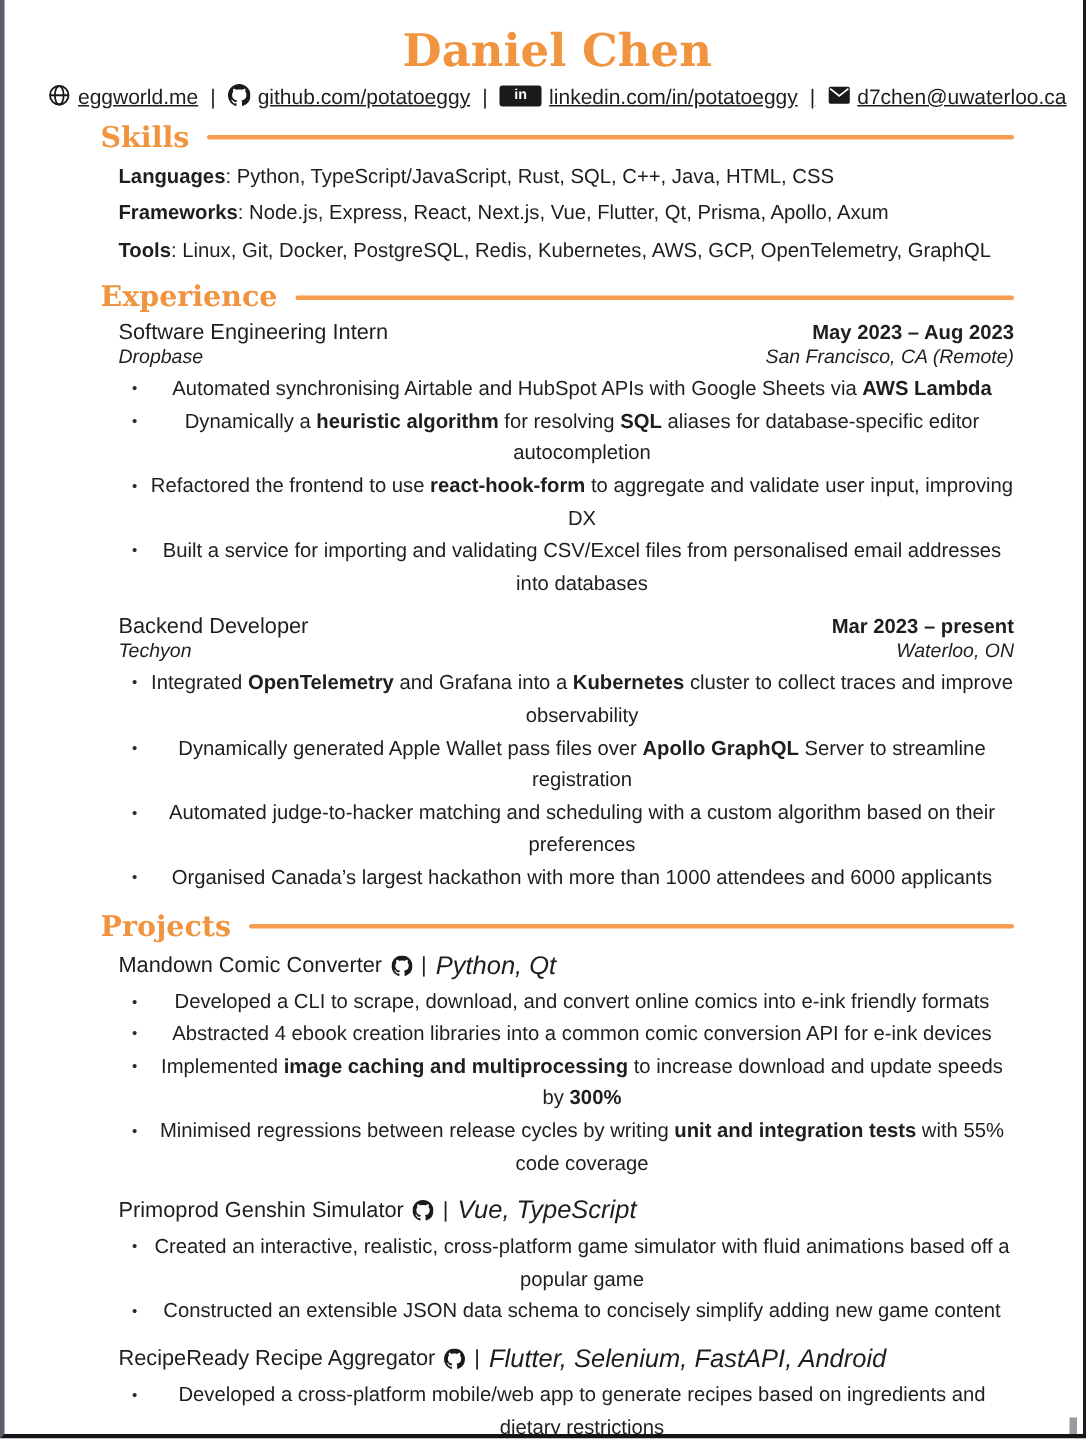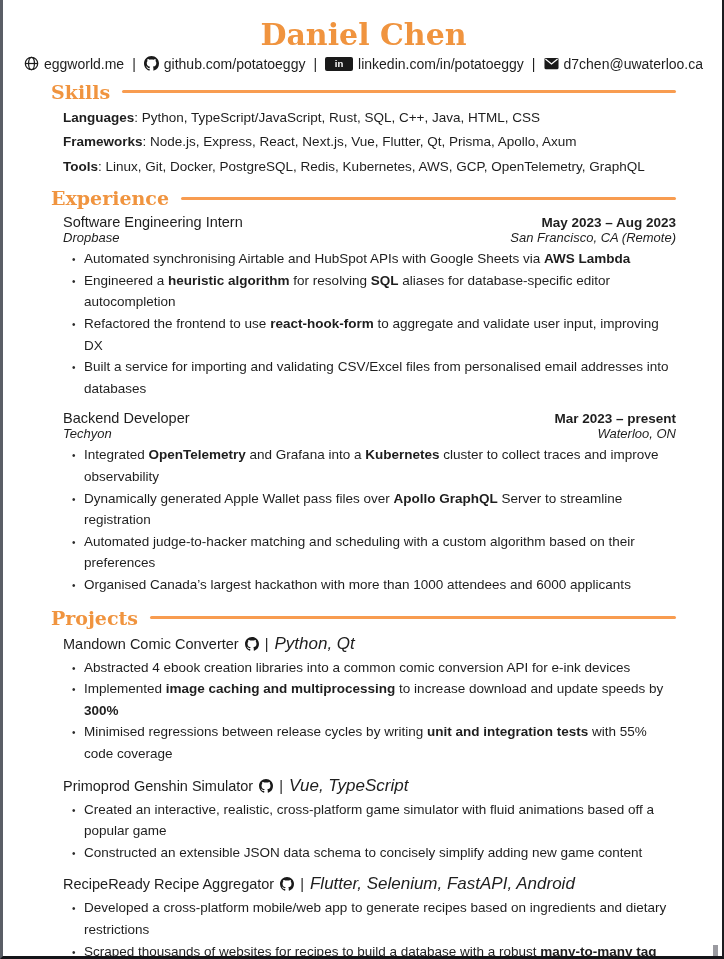--- a/index.html
+++ b/index.html
@@ -2,48 +2,48 @@
 <html lang="en" style="--accent: #F0943F; --rule: #F89C50;"><head>
 <meta charset="utf-8">
 <style>
   :root { --accent:#F0943F; --rule:#F89C50; --text:#1E1E1E; }
   * { box-sizing:border-box; }
   html,body { margin:0; padding:0; background:#fff; }
   body { width:724px; height:959px; font-family:"Liberation Sans",sans-serif; color:var(--text); }
   .page {
     position:relative; width:724px; height:959px; overflow:hidden;
     border-left:3px solid #5A5E66; border-right:2px solid #1C1C20; border-bottom:3px solid #141418;
-    padding:12px 46px 0 48px; background:#fff;
+    padding:12px 46px 0 64px; background:#fff;
   }
   .notch { position:absolute; right:4px; bottom:0; width:5px; height:11px; background:#9a9aa0; }
 
   
   .name { font-family:"DejaVu Serif",serif; font-weight:bold; font-size:30px; line-height:1.15;
           color:var(--accent); text-align:center; margin:6px 0 3px; }
-  .contact { display:flex; justify-content:center; align-items:center; gap:8px; font-size:14px; margin-bottom:0; }
+  .contact { display:flex; justify-content:center; align-items:center; gap:8px; font-size:14px; margin-bottom:0;text-decoration:underline; }
   .citem { display:inline-flex; align-items:center; gap:5px; }
   .icon { display:inline-flex; align-items:center; }
   .li-badge { display:inline-flex; align-items:center; justify-content:center; width:28px; height:14px;
               background:#1a1a1a; color:#fff; font-weight:bold; font-size:9.5px; border-radius:2px; }
 
   
   .sec-head { display:flex; align-items:center; gap:12px; margin:9px 0 5px; }
   .sec-head h2 { font-family:"DejaVu Serif",serif; font-weight:bold; font-size:19px; color:var(--accent); margin:0; }
   .rule { flex:1; height:3px; background:var(--rule); border-radius:2px; }
 
   .skills-rows { margin-left:12px; }
   .skills-rows p { margin:4px 0; font-size:13.5px; line-height:1.55; }
 
   .entry { margin:2px 0 11px 12px; }
   .erow { display:flex; justify-content:space-between; align-items:baseline; }
   .role { font-weight:normal; font-size:14.5px; }
   .dates { font-weight:bold; font-size:13.5px; }
   .sub { font-style:italic; font-size:13px; }
 
-  ul.bullets { list-style:none; margin:3px 0 0; padding:0 0 0 8px; }
+  ul.bullets { list-style:none; margin:3px 0 0; padding:0 0 0 8px;text-align:center; }
   ul.bullets li { font-size:13.5px; line-height:1.6; padding-left:13px; position:relative; }
   ul.bullets li::before { content:"•"; position:absolute; left:1px; top:1px; font-size:10px; line-height:2.1; color:#2a2a2a; }
 
   .ptitle { display:flex; align-items:center; font-size:14.5px; margin-bottom:1px; }
   .pname { font-weight:normal; }
   .gh { margin:0 5px 0 6px; display:inline-flex; }
   .psep { margin:0 6px 0 1px; }
   .ptech { font-style:italic; font-size:17px; }
   .b { font-weight:bold; }
   svg { display:block; }
@@ -112,21 +112,21 @@
     <div class="erow">
       <span class="role">Software Engineering Intern</span>
       <span class="dates">May 2023 – Aug 2023</span>
     </div>
     <div class="erow sub">
       <span>Dropbase</span>
       <span>San Francisco, CA (Remote)</span>
     </div>
     <ul class="bullets">
       <li><span>Automated synchronising Airtable and HubSpot APIs with Google Sheets via </span><span class="b">AWS Lambda</span></li>
-      <li><span>Engineered a </span><span class="b">heuristic algorithm</span><span> for resolving </span><span class="b">SQL</span><span> aliases for database-specific editor autocompletion</span></li>
+      <li><span>Dynamically a </span><span class="b">heuristic algorithm</span><span> for resolving </span><span class="b">SQL</span><span> aliases for database-specific editor autocompletion</span></li>
       <li><span>Refactored the frontend to use </span><span class="b">react-hook-form</span><span> to aggregate and validate user input, improving DX</span></li>
       <li><span>Built a service for importing and validating CSV/Excel files from personalised email addresses into databases</span></li>
     </ul>
   </div>
 
   <div class="entry">
     <div class="erow">
       <span class="role">Backend Developer</span>
       <span class="dates">Mar 2023 – present</span>
     </div>
@@ -152,20 +152,21 @@
       <span class="pname">Mandown Comic Converter</span>
       <span class="gh">
         <svg width="14" height="14" viewBox="0 0 16 16" fill="#1a1a1a">
             <path d="M8 0C3.58 0 0 3.58 0 8c0 3.54 2.29 6.53 5.47 7.59.4.07.55-.17.55-.38 0-.19-.01-.82-.01-1.49-2.01.37-2.53-.49-2.69-.94-.09-.23-.48-.94-.82-1.13-.28-.15-.68-.52-.01-.53.63-.01 1.08.58 1.23.82.72 1.21 1.87.87 2.33.66.07-.52.28-.87.51-1.07-1.78-.2-3.64-.89-3.64-3.95 0-.87.31-1.59.82-2.15-.08-.2-.36-1.02.08-2.12 0 0 .67-.21 2.2.82.64-.18 1.32-.27 2-.27s1.36.09 2 .27c1.53-1.04 2.2-.82 2.2-.82.44 1.1.16 1.92.08 2.12.51.56.82 1.27.82 2.15 0 3.07-1.87 3.75-3.65 3.95.29.25.54.73.54 1.48 0 1.07-.01 1.93-.01 2.2 0 .21.15.46.55.38A8.012 8.012 0 0 0 16 8c0-4.42-3.58-8-8-8z"></path>
           </svg>
       </span>
       <span class="psep">|</span>
       <span class="ptech">Python, Qt</span>
     </div>
     <ul class="bullets">
+      <li><span>Developed a CLI to scrape, download, and convert online comics into e-ink friendly formats</span></li>
       <li><span>Abstracted 4 ebook creation libraries into a common comic conversion API for e-ink devices</span></li>
       <li><span>Implemented </span><span class="b">image caching and multiprocessing</span><span> to increase download and update speeds by </span><span class="b">300%</span></li>
       <li><span>Minimised regressions between release cycles by writing </span><span class="b">unit and integration tests</span><span> with 55% code coverage</span></li>
     </ul>
   </div>
 
   <div class="entry">
     <div class="ptitle">
       <span class="pname">Primoprod Genshin Simulator</span>
       <span class="gh">

